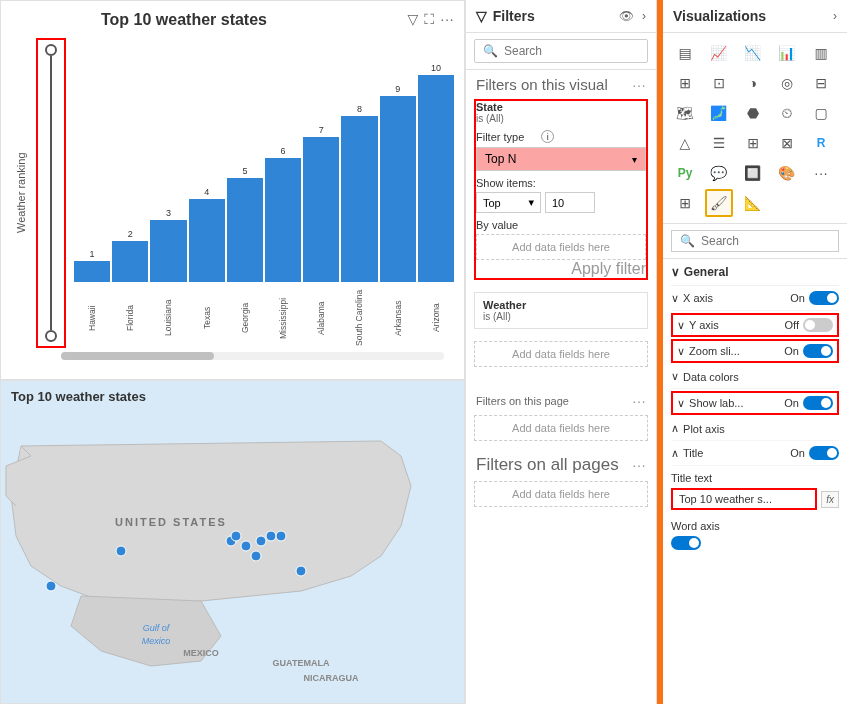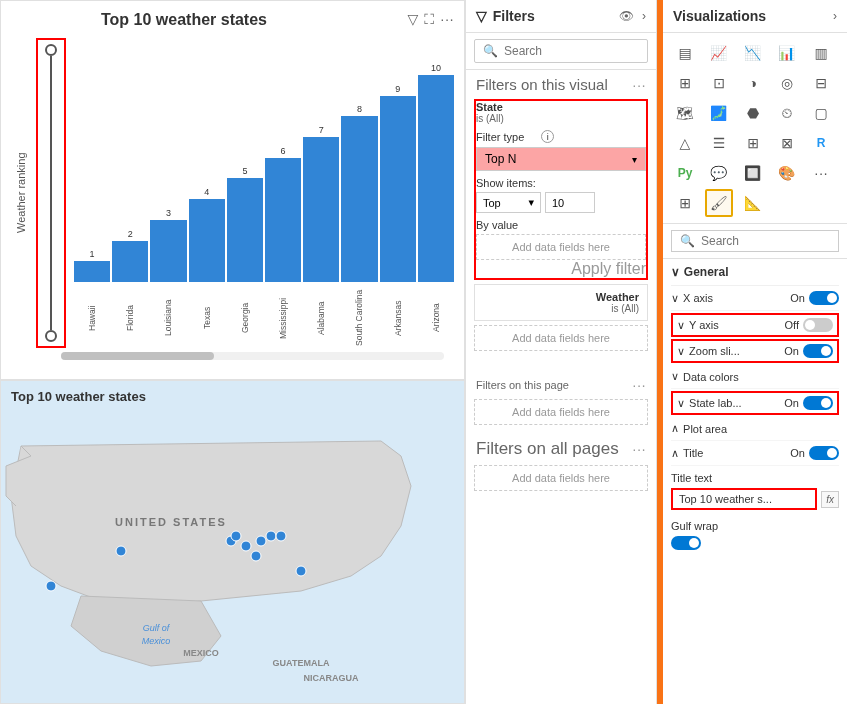--- a/index.html
+++ b/index.html
@@ -56,21 +56,21 @@
     .dropdown .chevron { font-size: 10px; }
     .show-items-row { margin-top: 6px; }
     .show-items-label { font-size: 11px; color: #333; margin-bottom: 3px; }
     .show-items-controls { display: flex; gap: 4px; }
     .show-dropdown { display: flex; align-items: center; justify-content: space-between; border: 1px solid #ccc; padding: 3px 6px; font-size: 11px; cursor: pointer; width: 65px; }
     .show-number-input { border: 1px solid #ccc; padding: 3px 6px; font-size: 11px; width: 50px; }
     .by-value-label { font-size: 11px; color: #333; margin-top: 6px; margin-bottom: 3px; }
     .add-fields-box { border: 1px dashed #ccc; padding: 6px 8px; font-size: 11px; color: #999; text-align: center; }
     .apply-filter-link { text-align: right; font-size: 16px; color: #999; }
 
-    .filter-card-simple { margin: 0 8px; padding: 6px 8px; border: 1px solid #e0e0e0; text-align: right; }
+    .filter-card-simple { margin: 8px 8px; padding: 6px 8px; border: 1px solid #e0e0e0; }
     .filter-card-simple .fc-label { font-size: 11px; font-weight: 600; color: #333; }
     .filter-card-simple .fc-sub { font-size: 10px; color: #666; }
     .add-fields-plain { margin: 4px 8px; border: 1px dashed #ccc; padding: 6px 8px; font-size: 11px; color: #999; text-align: center; }
 
     
     .viz-panel { width: 190px; background: #fff; border-left: 6px solid #f97316; display: flex; flex-direction: column; overflow-y: auto; }
     .viz-header { display: flex; align-items: center; justify-content: space-between; padding: 8px 10px; border-bottom: 1px solid #e0e0e0; }
     .viz-title { font-size: 14px; font-weight: 600; color: #333; }
     .viz-header-icons { display: flex; gap: 4px; color: #666; }
 
@@ -400,32 +400,32 @@
     <div class="viz-row">
       <div class="viz-row-label">
         <span>∨</span>
         <span>Data colors</span>
       </div>
     </div>
 
     <div class="viz-row viz-row-bordered">
       <div class="viz-row-label">
         <span>∨</span>
-        <span>State lab...</span>
+        <span>Show lab...</span>
       </div>
       <div class="viz-row-right toggle">
         <span class="toggle-label">On</span>
         <div class="toggle-switch on"></div>
       </div>
     </div>
 
     <div class="viz-row">
       <div class="viz-row-label">
         <span>∧</span>
-        <span>Plot area</span>
+        <span>Plot axis</span>
       </div>
     </div>
 
     <div class="viz-row">
       <div class="viz-row-label">
         <span>∧</span>
         <span>Title</span>
       </div>
       <div class="viz-row-right toggle">
         <span class="toggle-label">On</span>
@@ -437,17 +437,17 @@
       <div class="title-text-label">Title text</div>
       <div class="title-text-input">
         <div class="title-text-box">
           <span>Top 10 weather s...</span>
         </div>
         <div class="fx-btn">fx</div>
       </div>
     </div>
 
     <div class="word-wrap-section">
-      <div class="word-wrap-label">Gulf wrap</div>
+      <div class="word-wrap-label">Word axis</div>
       <div class="toggle-switch-small"></div>
     </div>
   </div>
 </div>
 
 </body></html>

